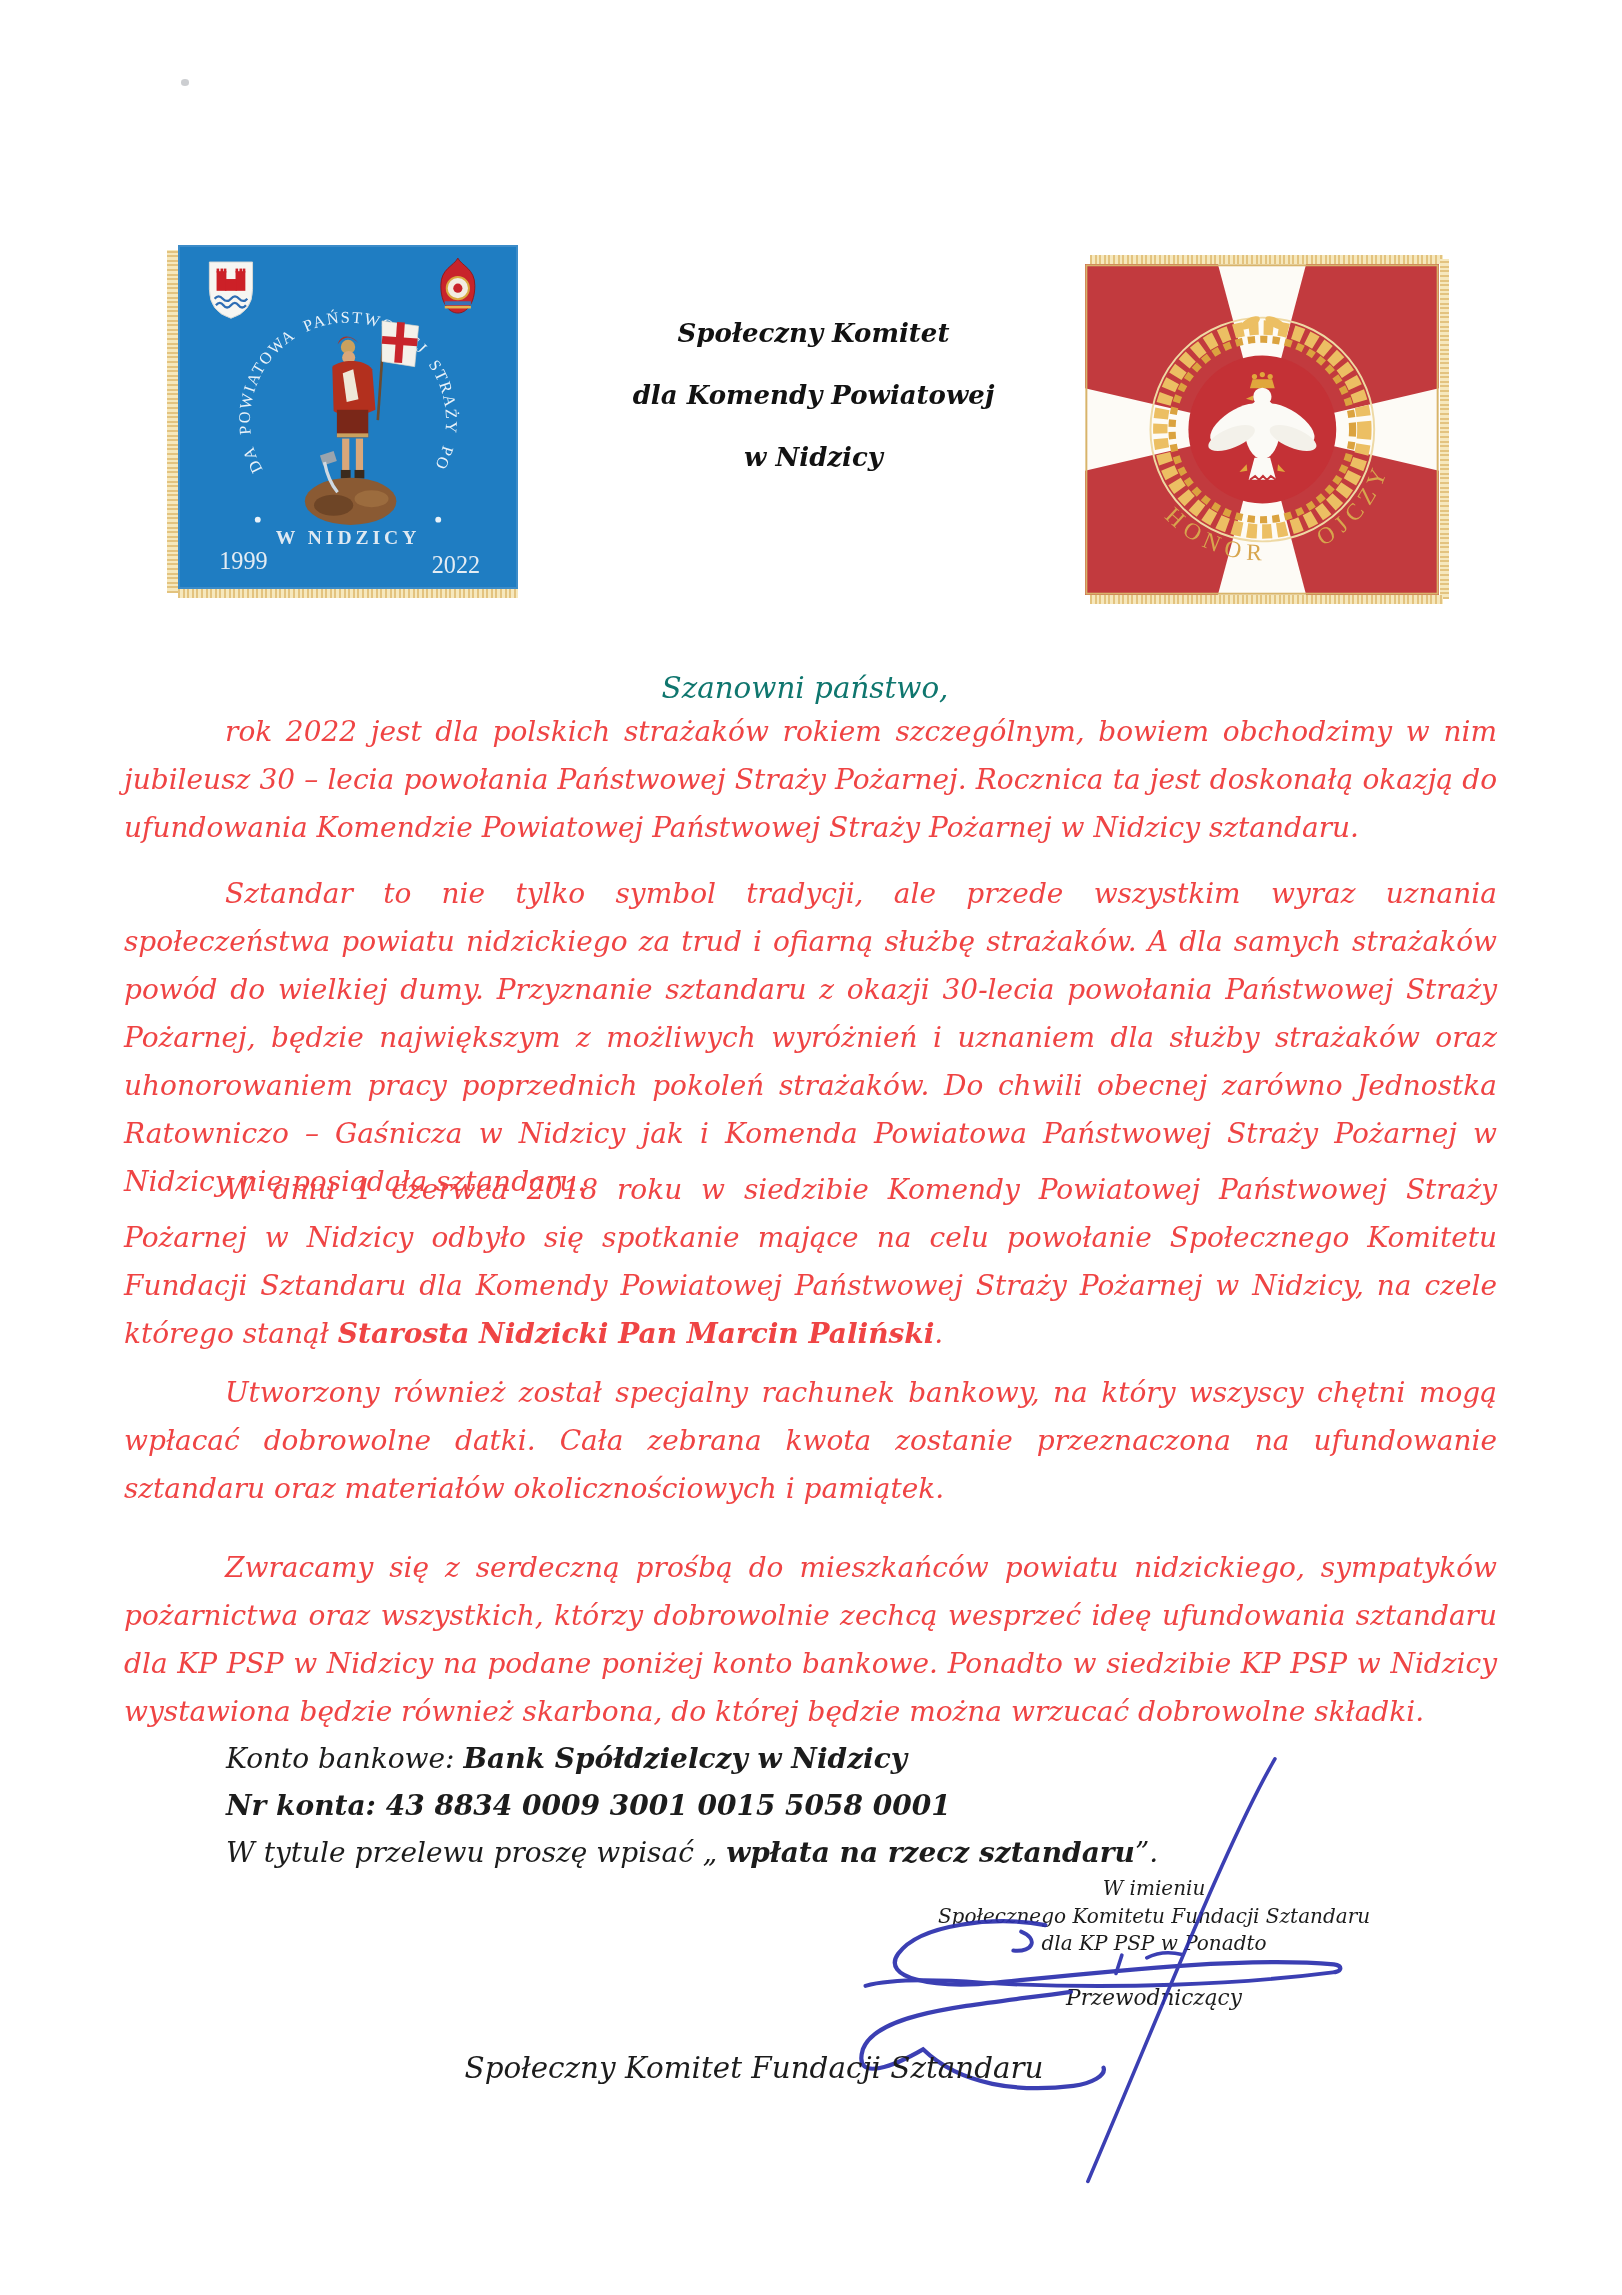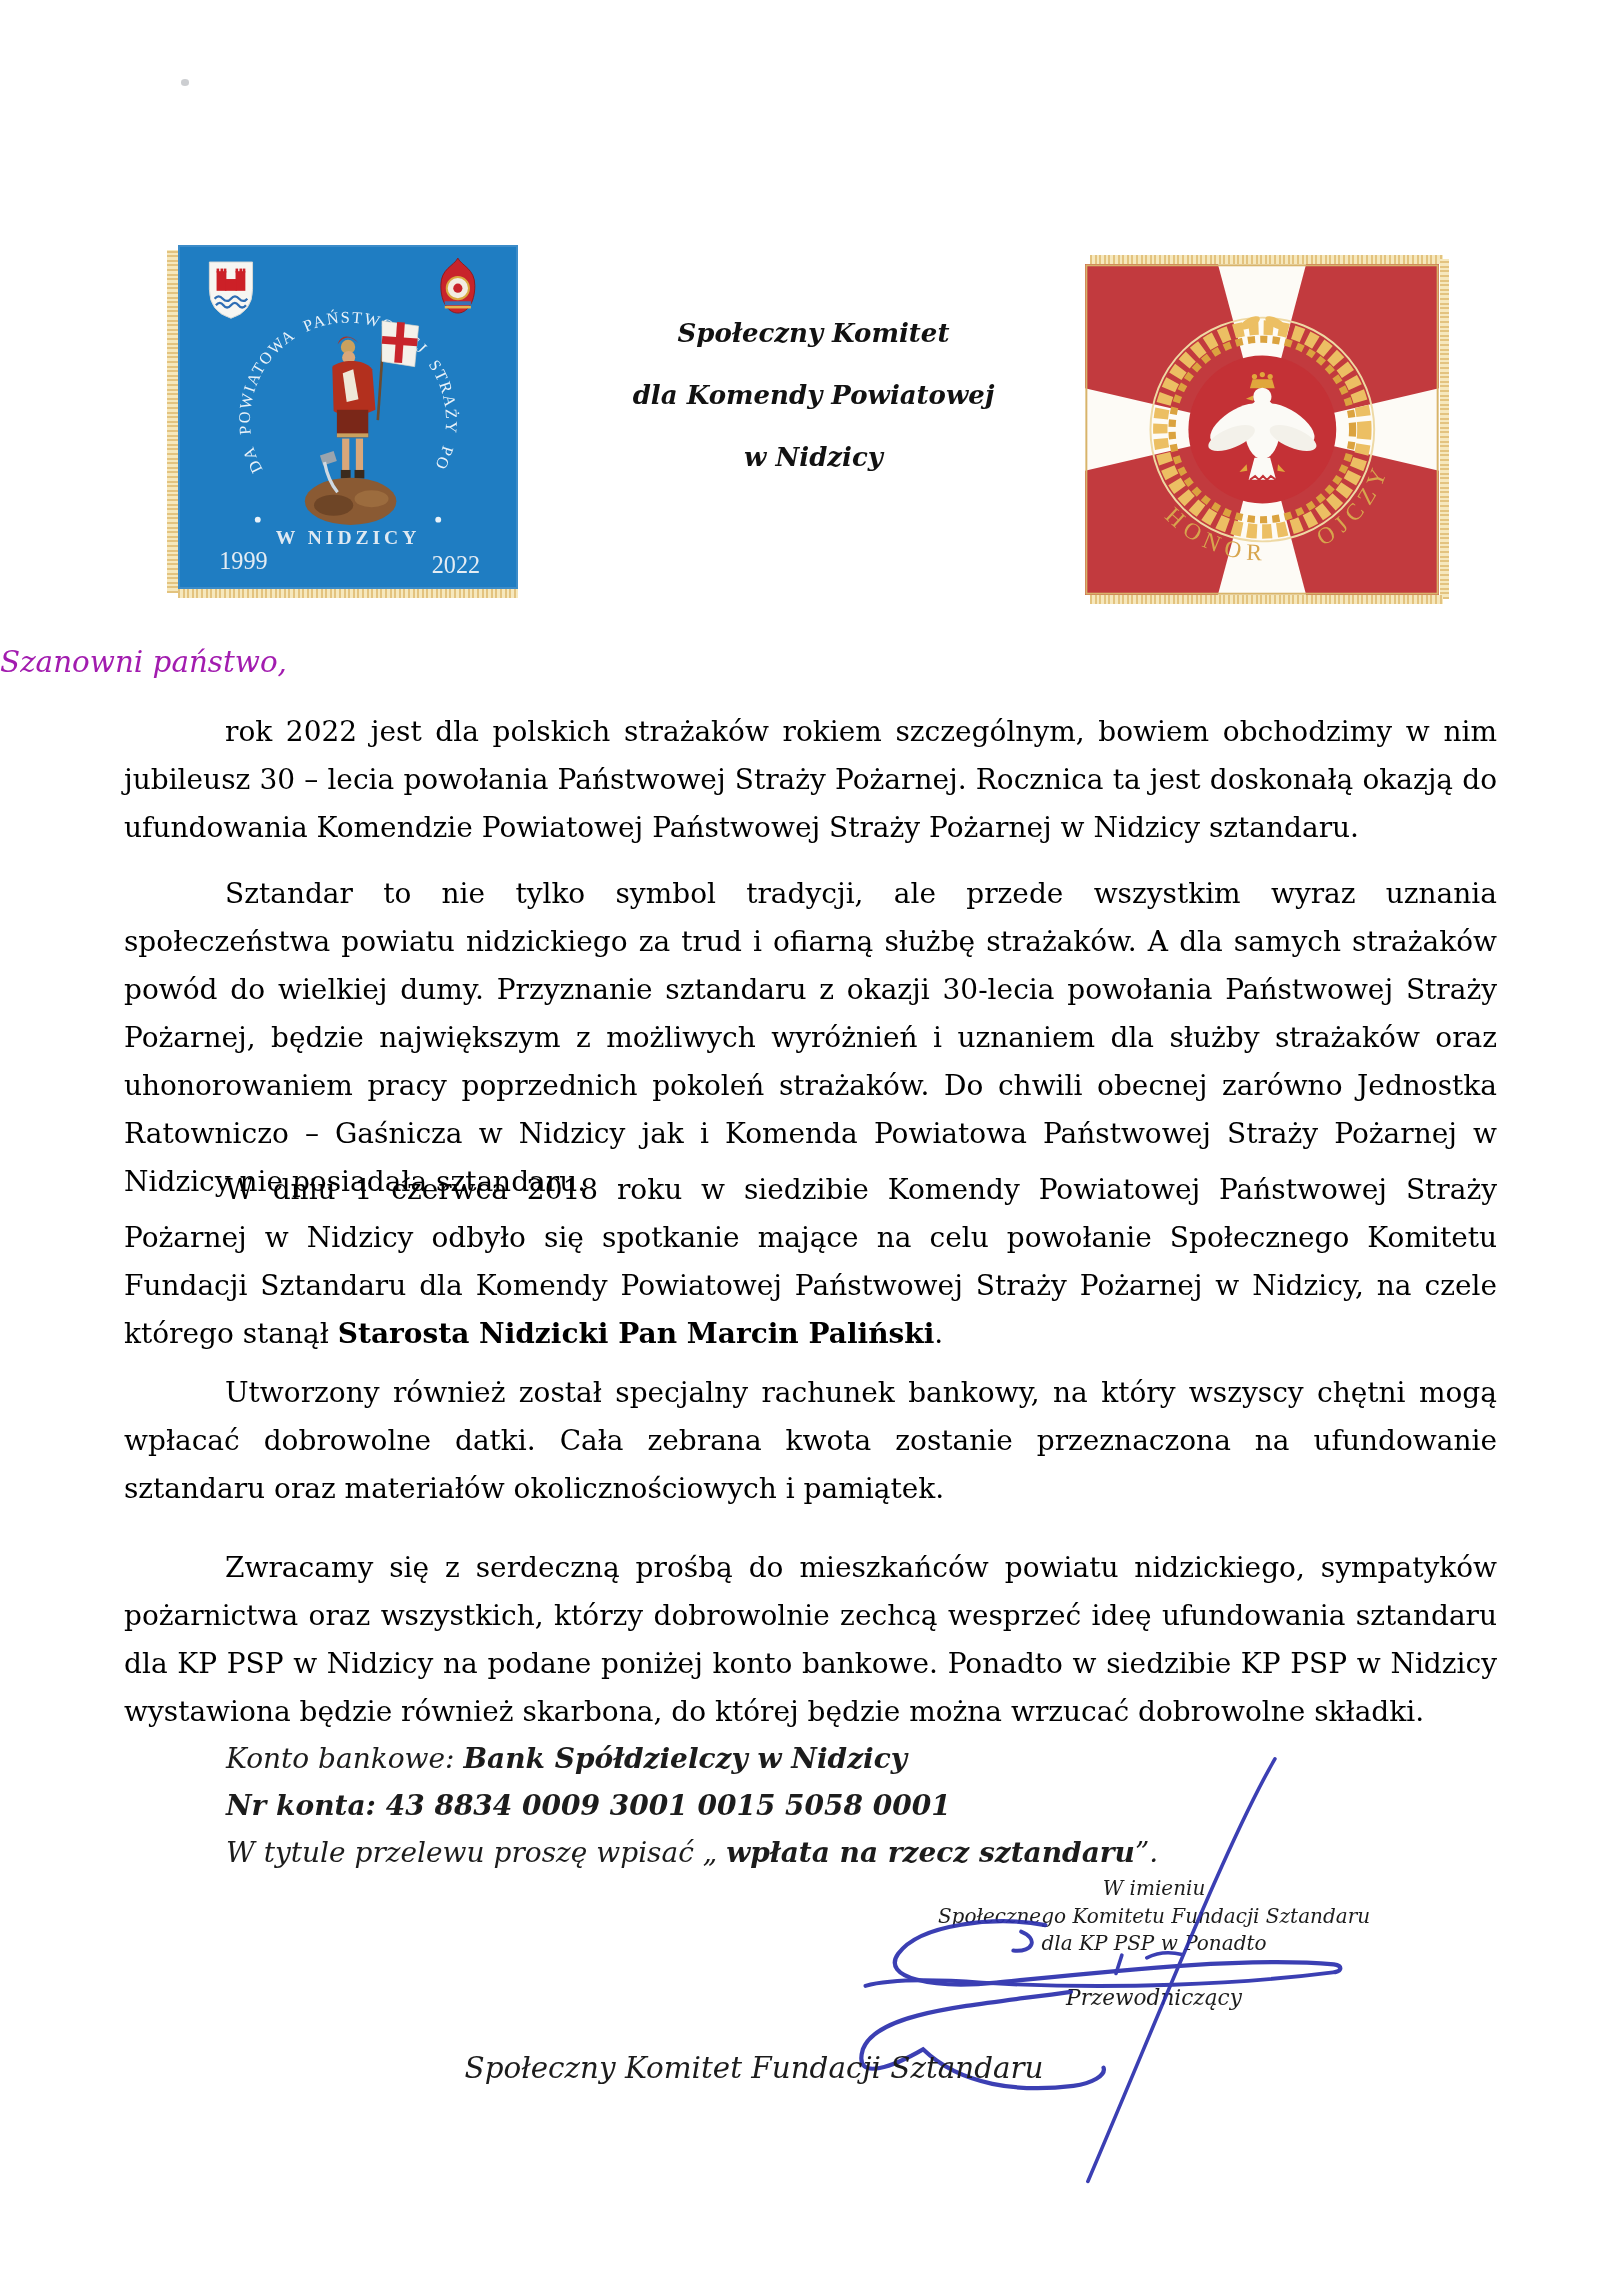--- a/index.html
+++ b/index.html
@@ -7,24 +7,24 @@
         font-family:"DejaVu Serif","Liberation Serif",serif;}
   
   .banner{position:absolute;}
   .banner-left{left:167px;top:245px;width:351px;height:353px;}
   .banner-right{left:1085px;top:255px;width:364px;height:348px;}
   .fringe-h{position:absolute;background:repeating-linear-gradient(90deg,#e3c37f 0 2px,#f6e8bd 2px 4.6px);}
   .fringe-v{position:absolute;background:repeating-linear-gradient(0deg,#e3c37f 0 2px,#f6e8bd 2px 4.6px);}
   .title-block{position:absolute;left:514px;top:302px;width:599px;text-align:center;}
   .title-line{font-style:italic;font-weight:bold;font-size:26px;line-height:62px;color:#121212;}
   
-  .salutation{position:absolute;left:0;top:645px;width:1610px;
-              font-style:italic;font-size:29.4px;color:#a21caf;}
+  .salutation{position:absolute;left:0;top:671px;width:1610px;text-align:center;
+              font-style:italic;font-size:29.4px;color:#0f766e;}
   .par{position:absolute;left:124px;width:1373px;margin:0;text-align:justify;text-indent:101px;
-       font-size:28px;line-height:48px;color:#000000;}
+       font-style:italic;font-size:28px;line-height:48px;color:#ef4444;}
   .par:nth-of-type(1){top:708px;}
   .par:nth-of-type(2){top:870px;}
   .par:nth-of-type(3){top:1166px;}
   .par:nth-of-type(4){top:1369px;}
   .par:nth-of-type(5){top:1544px;}
   .b{font-weight:bold;}
   .bank{position:absolute;left:226px;top:1735px;width:1165px;}
   .bank-line{font-style:italic;font-size:28px;line-height:47px;color:#1c1c1c;}
   
   .sig-block{position:absolute;left:917px;top:1875px;width:474px;text-align:center;

